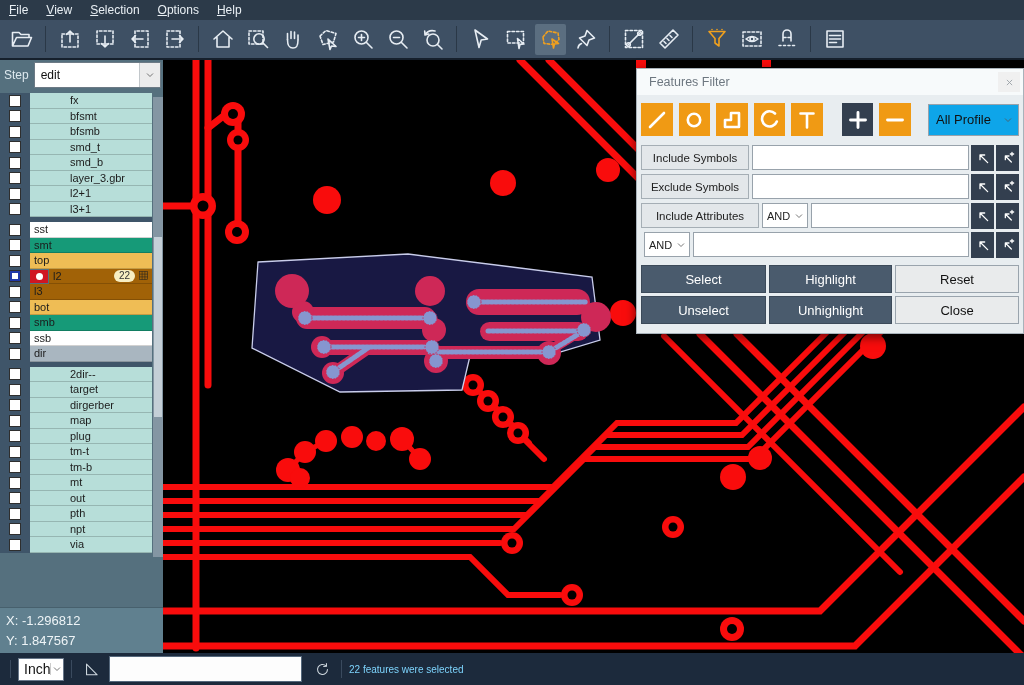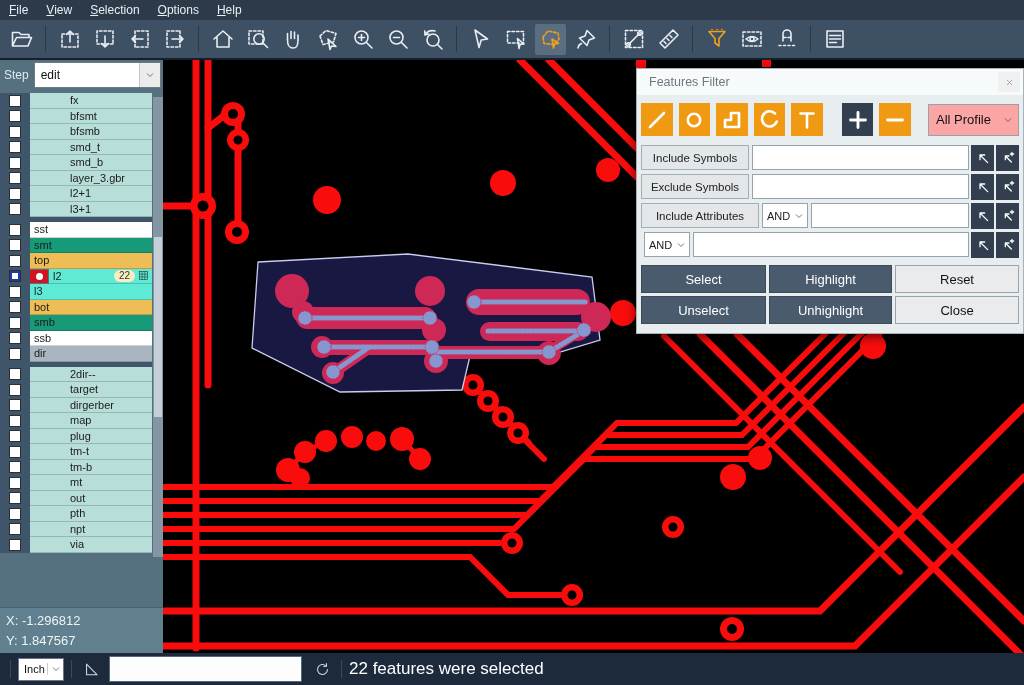--- a/index.html
+++ b/index.html
@@ -35,21 +35,21 @@
   .layer-row{height:15.5px;display:flex;align-items:center;}
   .cbcell{width:30px;align-self:stretch;background:#3f5569;display:flex;align-items:center;justify-content:center;flex:none;}
   .cbox{width:12px;height:12px;background:#fff;border:1px solid #2e2e2e;box-sizing:border-box;}
   .cbox.checked{background:#2038a8;display:flex;align-items:center;justify-content:center;}
   .cbox.checked::after{content:"";width:6px;height:6px;background:#fff;display:block;}
   .marker{width:18px;height:13px;background:#d01522;margin-right:1px;display:flex;align-items:center;justify-content:center;flex:none;}
   .marker::after{content:"";width:7px;height:7px;border-radius:50%;background:#fff;display:block;}
   .lbar{flex:1;align-self:stretch;margin-right:11px;display:flex;align-items:center;
         font-size:11px;color:#1c1c1c;padding-left:4px;border-bottom:1px solid rgba(0,0,0,.18);box-sizing:border-box;}
   .c-teal{background:#b7ded9;padding-left:40px;} .c-white{background:#ffffff;} .c-green{background:#169a78;}
-  .c-amber{background:#efbd55;} .c-mustard{background:#5eead4;} .c-gray{background:#a9b6c0;}
+  .c-amber{background:#efbd55;} .c-mustard{background:#a16207;} .c-gray{background:#a9b6c0;}
   .lgap{height:5px;background:#3f5569;width:152px;}
   .badge{margin-left:auto;background:#f7eec2;border-radius:7px;font-size:10px;color:#333;
          padding:0 5px;height:12px;line-height:12px;}
   .gridic{margin:0 3px;display:flex;}
   .gridic svg{width:11px;height:11px;stroke:#222;stroke-width:1.2;fill:none;}
   .scrollstrip{position:absolute;right:0;top:37px;width:10px;height:460px;background:#8496a3;}
   .scrollthumb{position:absolute;left:1px;right:1px;top:140px;height:180px;background:#c4cfd7;}
   .coords{position:absolute;left:0;bottom:0;width:100%;height:46px;background:#60808f;
           border-top:1px solid #47606d;color:#eef4f7;font-size:13px;padding:3px 0 0 6px;box-sizing:border-box;line-height:20px;}
   
@@ -60,21 +60,21 @@
   .dlg-title{height:26px;background:#f7fafb;display:flex;align-items:center;position:relative;}
   .dlg-title span{margin-left:12px;font-size:12.5px;color:#6d7780;}
   .dlg-close{position:absolute;right:3px;top:3px;width:22px;height:20px;background:#f0f0f0;border:none;
              display:flex;align-items:center;justify-content:center;}
   .dlg-close svg{width:9px;height:9px;stroke:#9aa0a6;stroke-width:1.4;}
   .type-row{display:flex;align-items:center;margin:8px 4px 9px 4px;}
   .fbtn{width:33px;height:33px;border:none;margin-right:6px;display:flex;align-items:center;justify-content:center;padding:0;}
   .fbtn.accent{background:#f09a14;} .fbtn.dark{background:#333f4f;margin-left:13px;}
   .fbtn.dark + .fbtn.accent{margin-left:0;}
   .fbtn svg{width:24px;height:24px;stroke:#fff;fill:none;stroke-width:2.6;stroke-linecap:round;stroke-linejoin:round;}
-  .profile-select{margin-left:11px;width:95px;height:32px;background:#fca5a5;border:1px solid #98a2ab;
+  .profile-select{margin-left:11px;width:95px;height:32px;background:#0ea5e9;border:1px solid #98a2ab;
                   display:flex;align-items:center;font-size:13px;color:#111;box-sizing:border-box;}
   .profile-select .val{flex:1;padding-left:7px;}
   .profile-select .chev{width:20px;display:flex;justify-content:center;}
   .frow{display:flex;align-items:center;margin:0 4px 4px 4px;height:25px;}
   .frow-label{height:25px;background:#e3e7ea;border:1px solid #a5aeb5;font-size:11.5px;color:#222;
               display:flex;align-items:center;justify-content:center;box-sizing:border-box;flex:none;}
   .w-sym{width:108px;} .w-attr{width:118px;}
   .and-select{width:46px;height:25px;background:#fff;border:1px solid #98a2ab;margin-left:3px;
               display:flex;align-items:center;font-size:11px;color:#222;box-sizing:border-box;flex:none;}
   .and-select .val{flex:1;padding-left:4px;} .and-select .chev{width:14px;display:flex;}
@@ -85,27 +85,27 @@
   .navbtn svg{width:16px;height:16px;stroke:#fff;fill:none;stroke-width:1.9;stroke-linecap:round;stroke-linejoin:round;}
   .btn-grid{display:grid;grid-template-columns:125px 123px 124px;grid-gap:3px;margin:8px 4px 0 4px;}
   .dbtn{height:28px;border:1px solid #3c4a59;background:#4a5b6d;color:#fff;font-size:13px;
         font-family:"Liberation Sans",sans-serif;}
   .dbtn.light{background:#e9ebec;color:#111;border:1px solid #9aa4ad;}
   
   .statusbar{position:absolute;left:0;bottom:0;width:1024px;height:32px;background:#1c2a3c;
              display:flex;align-items:center;color:#cfd8e0;}
   .sb-sep{width:1px;height:18px;background:#3a4a5e;margin:0 7px;}
   .unit-select{width:46px;height:23px;background:#fff;border:1px solid #68778a;display:flex;align-items:center;
-               font-size:11px;color:#111;box-sizing:border-box;}
+               font-size:14px;color:#111;box-sizing:border-box;}
   .unit-select .val{flex:1;padding-left:5px;} .unit-select .chev{width:15px;display:flex;border-left:1px solid #ccc;justify-content:center;}
   .sb-icon{width:24px;height:24px;display:flex;align-items:center;justify-content:center;background:none;border:none;padding:0;}
   .sb-icon svg{width:17px;height:17px;stroke:#cfd8df;fill:none;stroke-width:1.5;stroke-linecap:round;stroke-linejoin:round;}
   .cmd-input{width:193px;height:26px;background:#fdfdfd;border:1px solid #55687c;margin-left:6px;
              font-size:12px;padding:0 5px;box-sizing:border-box;font-family:"Liberation Sans",sans-serif;}
-  .sb-msg{font-size:17px;color:#ffffff;}
+  .sb-msg{font-size:10px;color:#7dd3fc;}
 </style>
 </head>
 <body>
 
 <svg width="0" height="0" style="position:absolute" aria-hidden="true">
   <defs>
     <symbol id="ic-open-folder" viewBox="0 0 24 24">
         <path d="M2.5,19 V5.5 H9 l2,2 H19 v3 M2.5,19 l4,-8.5 H21.5 l-3.5,8.5 Z"></path>
       </symbol>
     <symbol id="ic-pan-up" viewBox="0 0 24 24">

